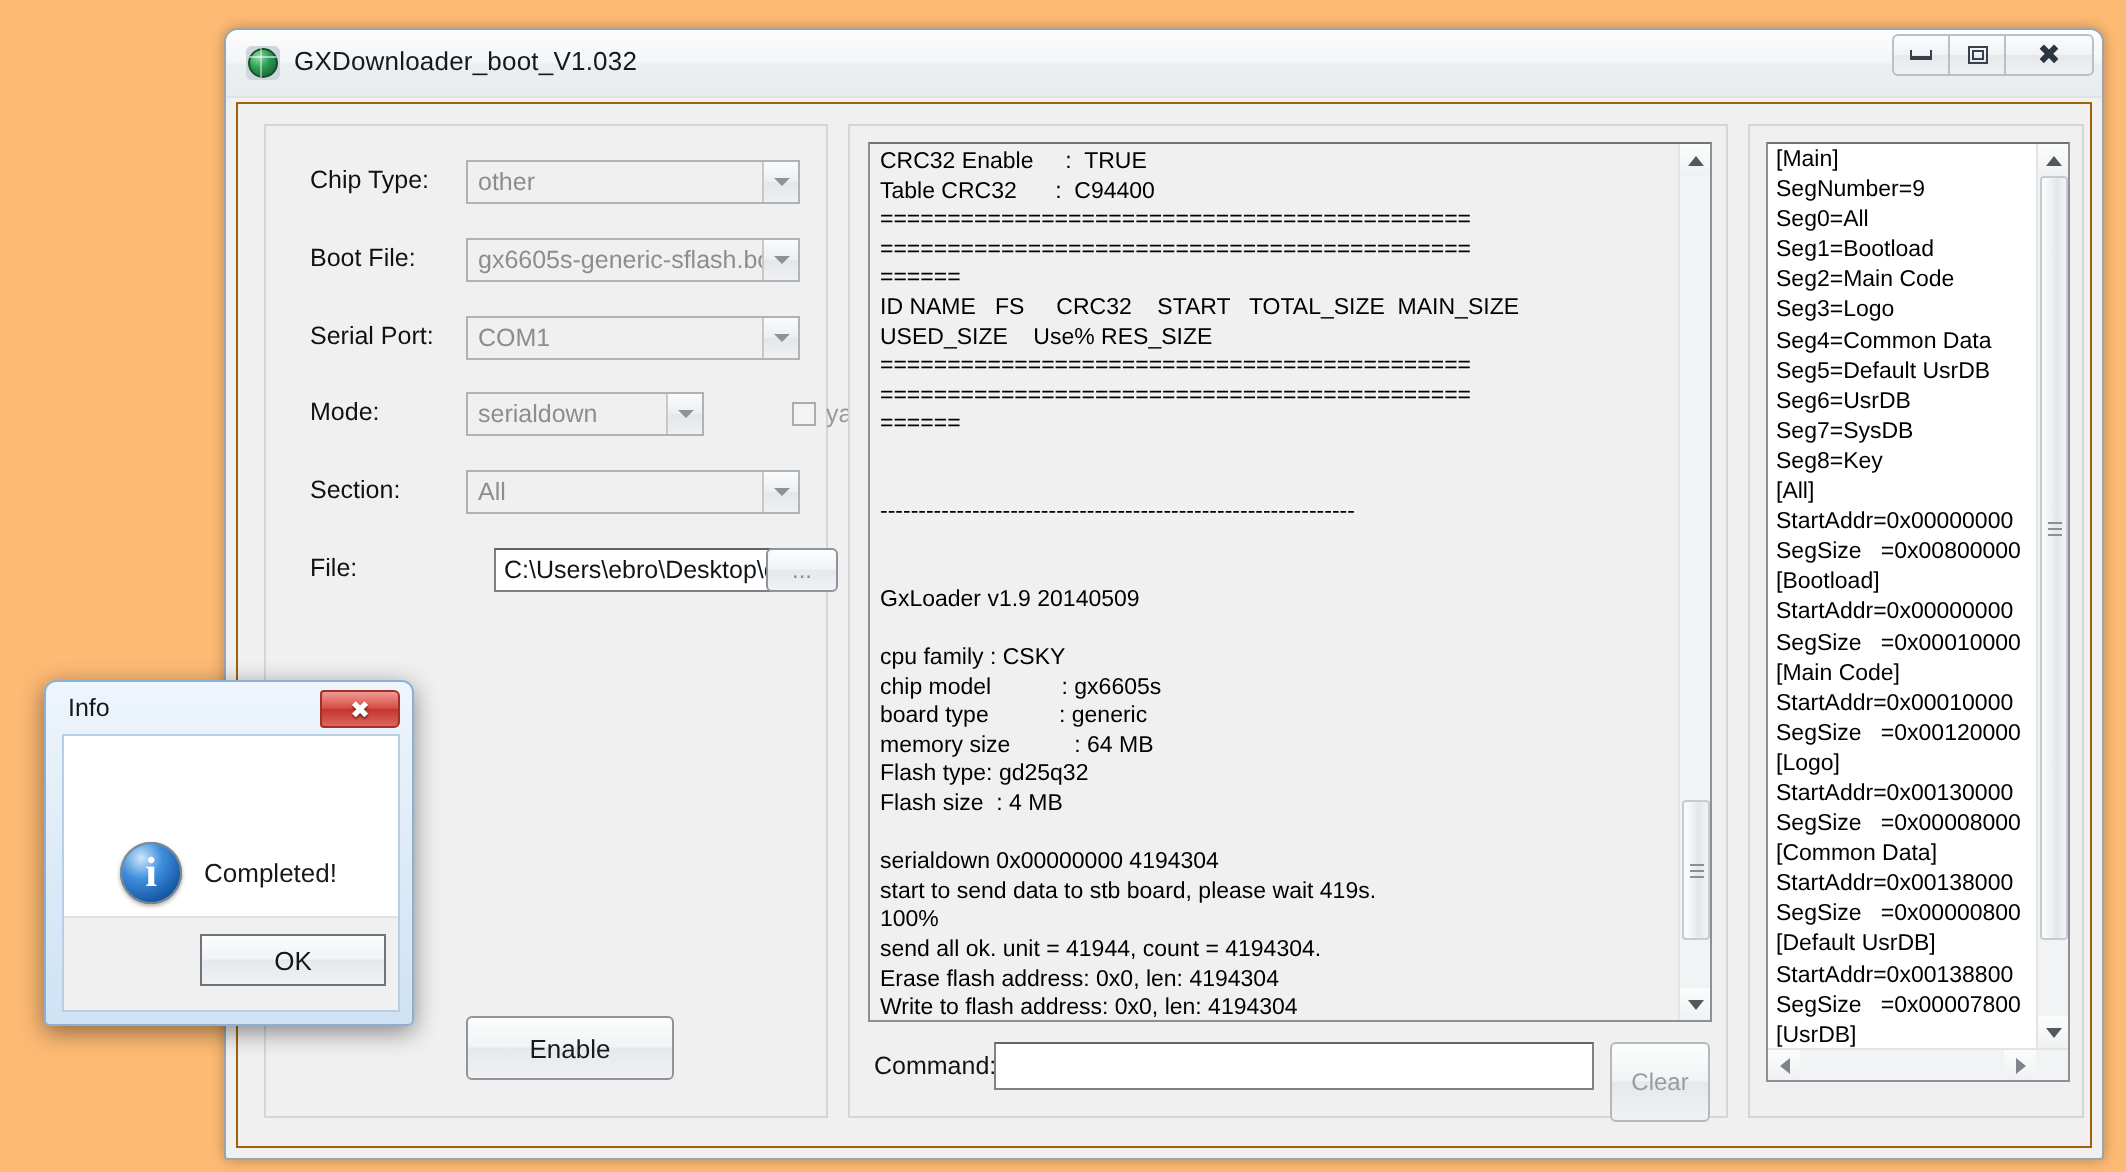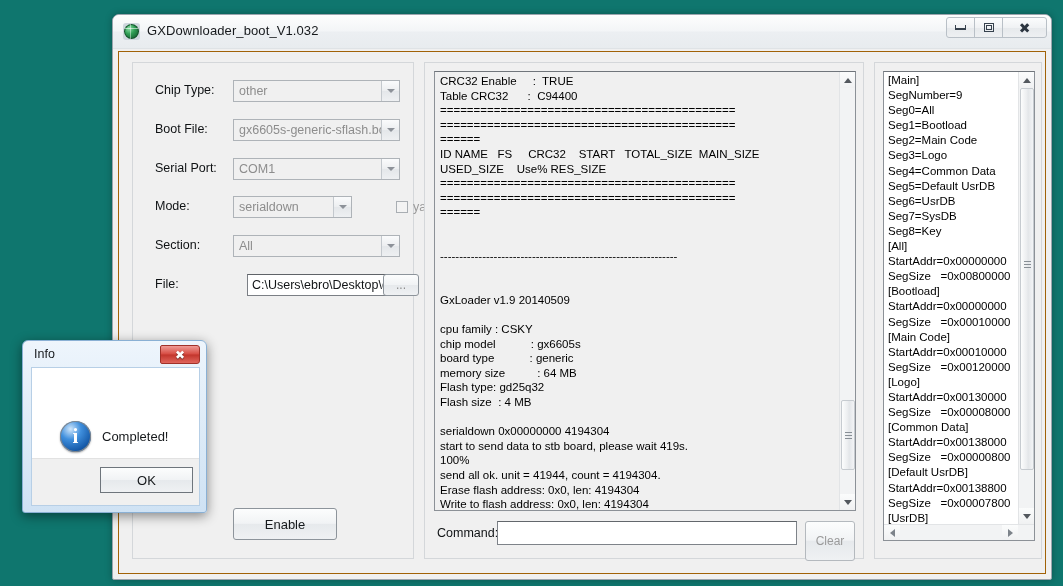--- a/index.html
+++ b/index.html
@@ -8,21 +8,21 @@
     width: 1063px; height: 586px;
     overflow: hidden;
     background: #ffffff;
     font-family: "Liberation Sans", sans-serif;
   }
 
   
   #desktop {
     position: relative;
     width: 1063px; height: 586px;
-    background: #0f766e;
+    background: #fdba74;
   }
 
   
   #main-window {
     position: absolute;
     left: 112px; top: 14px;
     width: 940px; height: 566px;
     background: #f0f0f0;
     border: 1px solid #9aa4ad;
     border-radius: 7px 7px 2px 2px;

